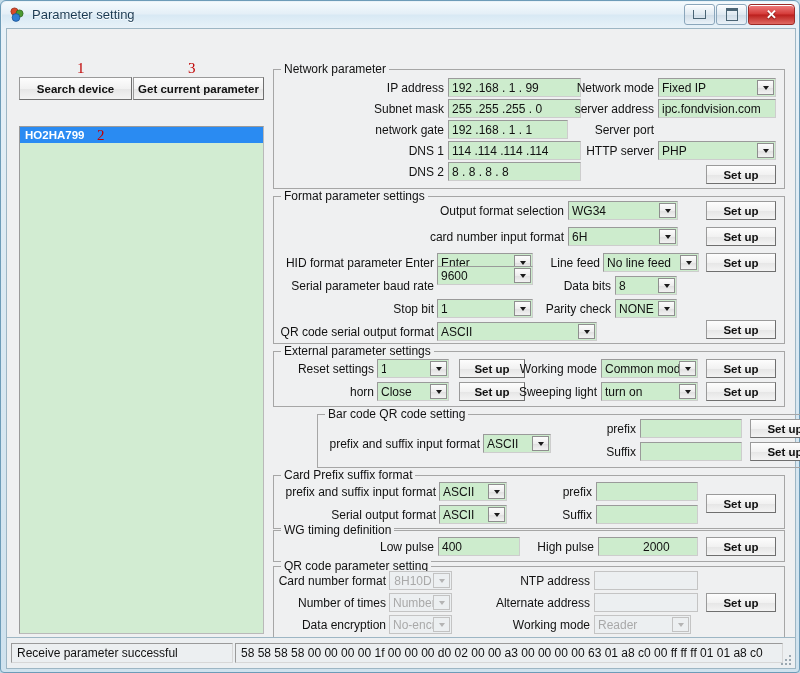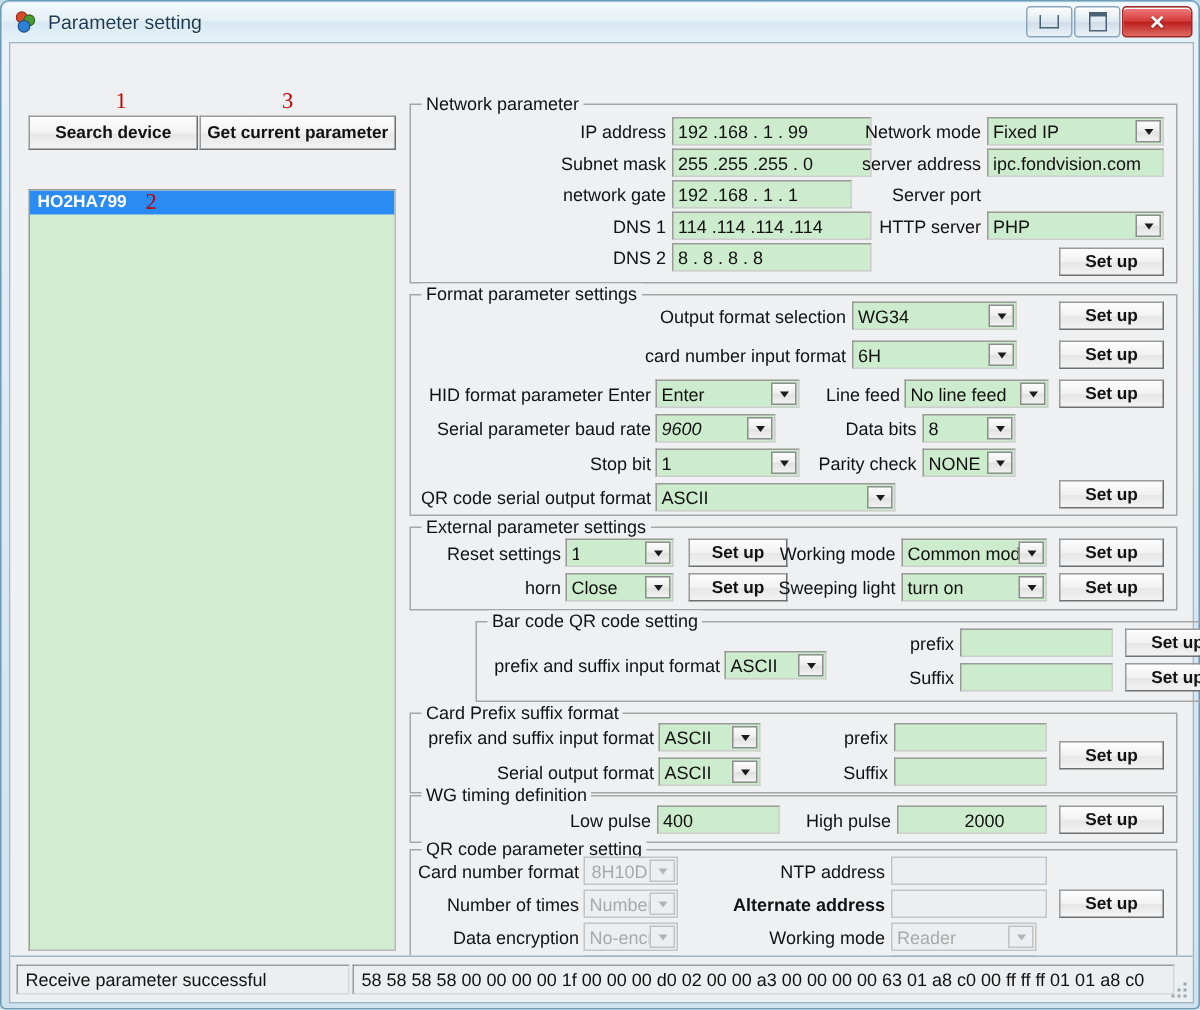--- a/index.html
+++ b/index.html
@@ -225,21 +225,21 @@
         <span class="lbl" style="left:262px;top:59px;width:64px;">Line feed</span>
         <div class="sel" style="left:329px;top:56px;width:96px;height:19px;">
           <span class="txt">No line feed</span>
           <span class="arrowbox">
               <i></i>
             </span>
         </div>
         <div class="btn" style="left:432px;top:56px;width:70px;height:19px;">Set up</div>
 
         <span class="lbl" style="left:0px;top:82px;width:160px;">Serial parameter baud rate</span>
-        <div class="sel" style="left:163px;top:79px;width:80px;height:19px;font-style:italic;">
+        <div class="sel" style="left:163px;top:69px;width:96px;height:19px;">
           <span class="txt">9600</span>
           <span class="arrowbox">
               <i></i>
             </span>
         </div>
         <span class="lbl" style="left:275px;top:82px;width:62px;">Data bits</span>
         <div class="sel" style="left:341px;top:79px;width:62px;height:19px;">
           <span class="txt">8</span>
           <span class="arrowbox">
               <i></i>
@@ -393,21 +393,21 @@
         <span class="lbl" style="left:0px;top:73px;width:112px;">Network protocol</span>
         <div class="sel" style="left:115px;top:70px;width:63px;height:19px;">
           <span class="txt">HTTP</span>
           <span class="arrowbox">
               <i></i>
             </span>
         </div>
 
         <span class="lbl" style="left:190px;top:7px;width:126px;">NTP address</span>
         <div class="fld dis" style="left:320px;top:4px;width:104px;height:19px;"></div>
-        <span class="lbl" style="left:190px;top:29px;width:126px;font-weight:bold;">Alternate address</span>
+        <span class="lbl" style="left:190px;top:29px;width:126px;">Alternate address</span>
         <div class="fld dis" style="left:320px;top:26px;width:104px;height:19px;"></div>
         <div class="btn" style="left:432px;top:26px;width:70px;height:19px;">Set up</div>
 
         <span class="lbl" style="left:190px;top:51px;width:126px;">Working mode</span>
         <div class="sel dis" style="left:320px;top:48px;width:97px;height:19px;">
           <span class="txt">Reader</span>
           <span class="arrowbox">
               <i></i>
             </span>
         </div>

